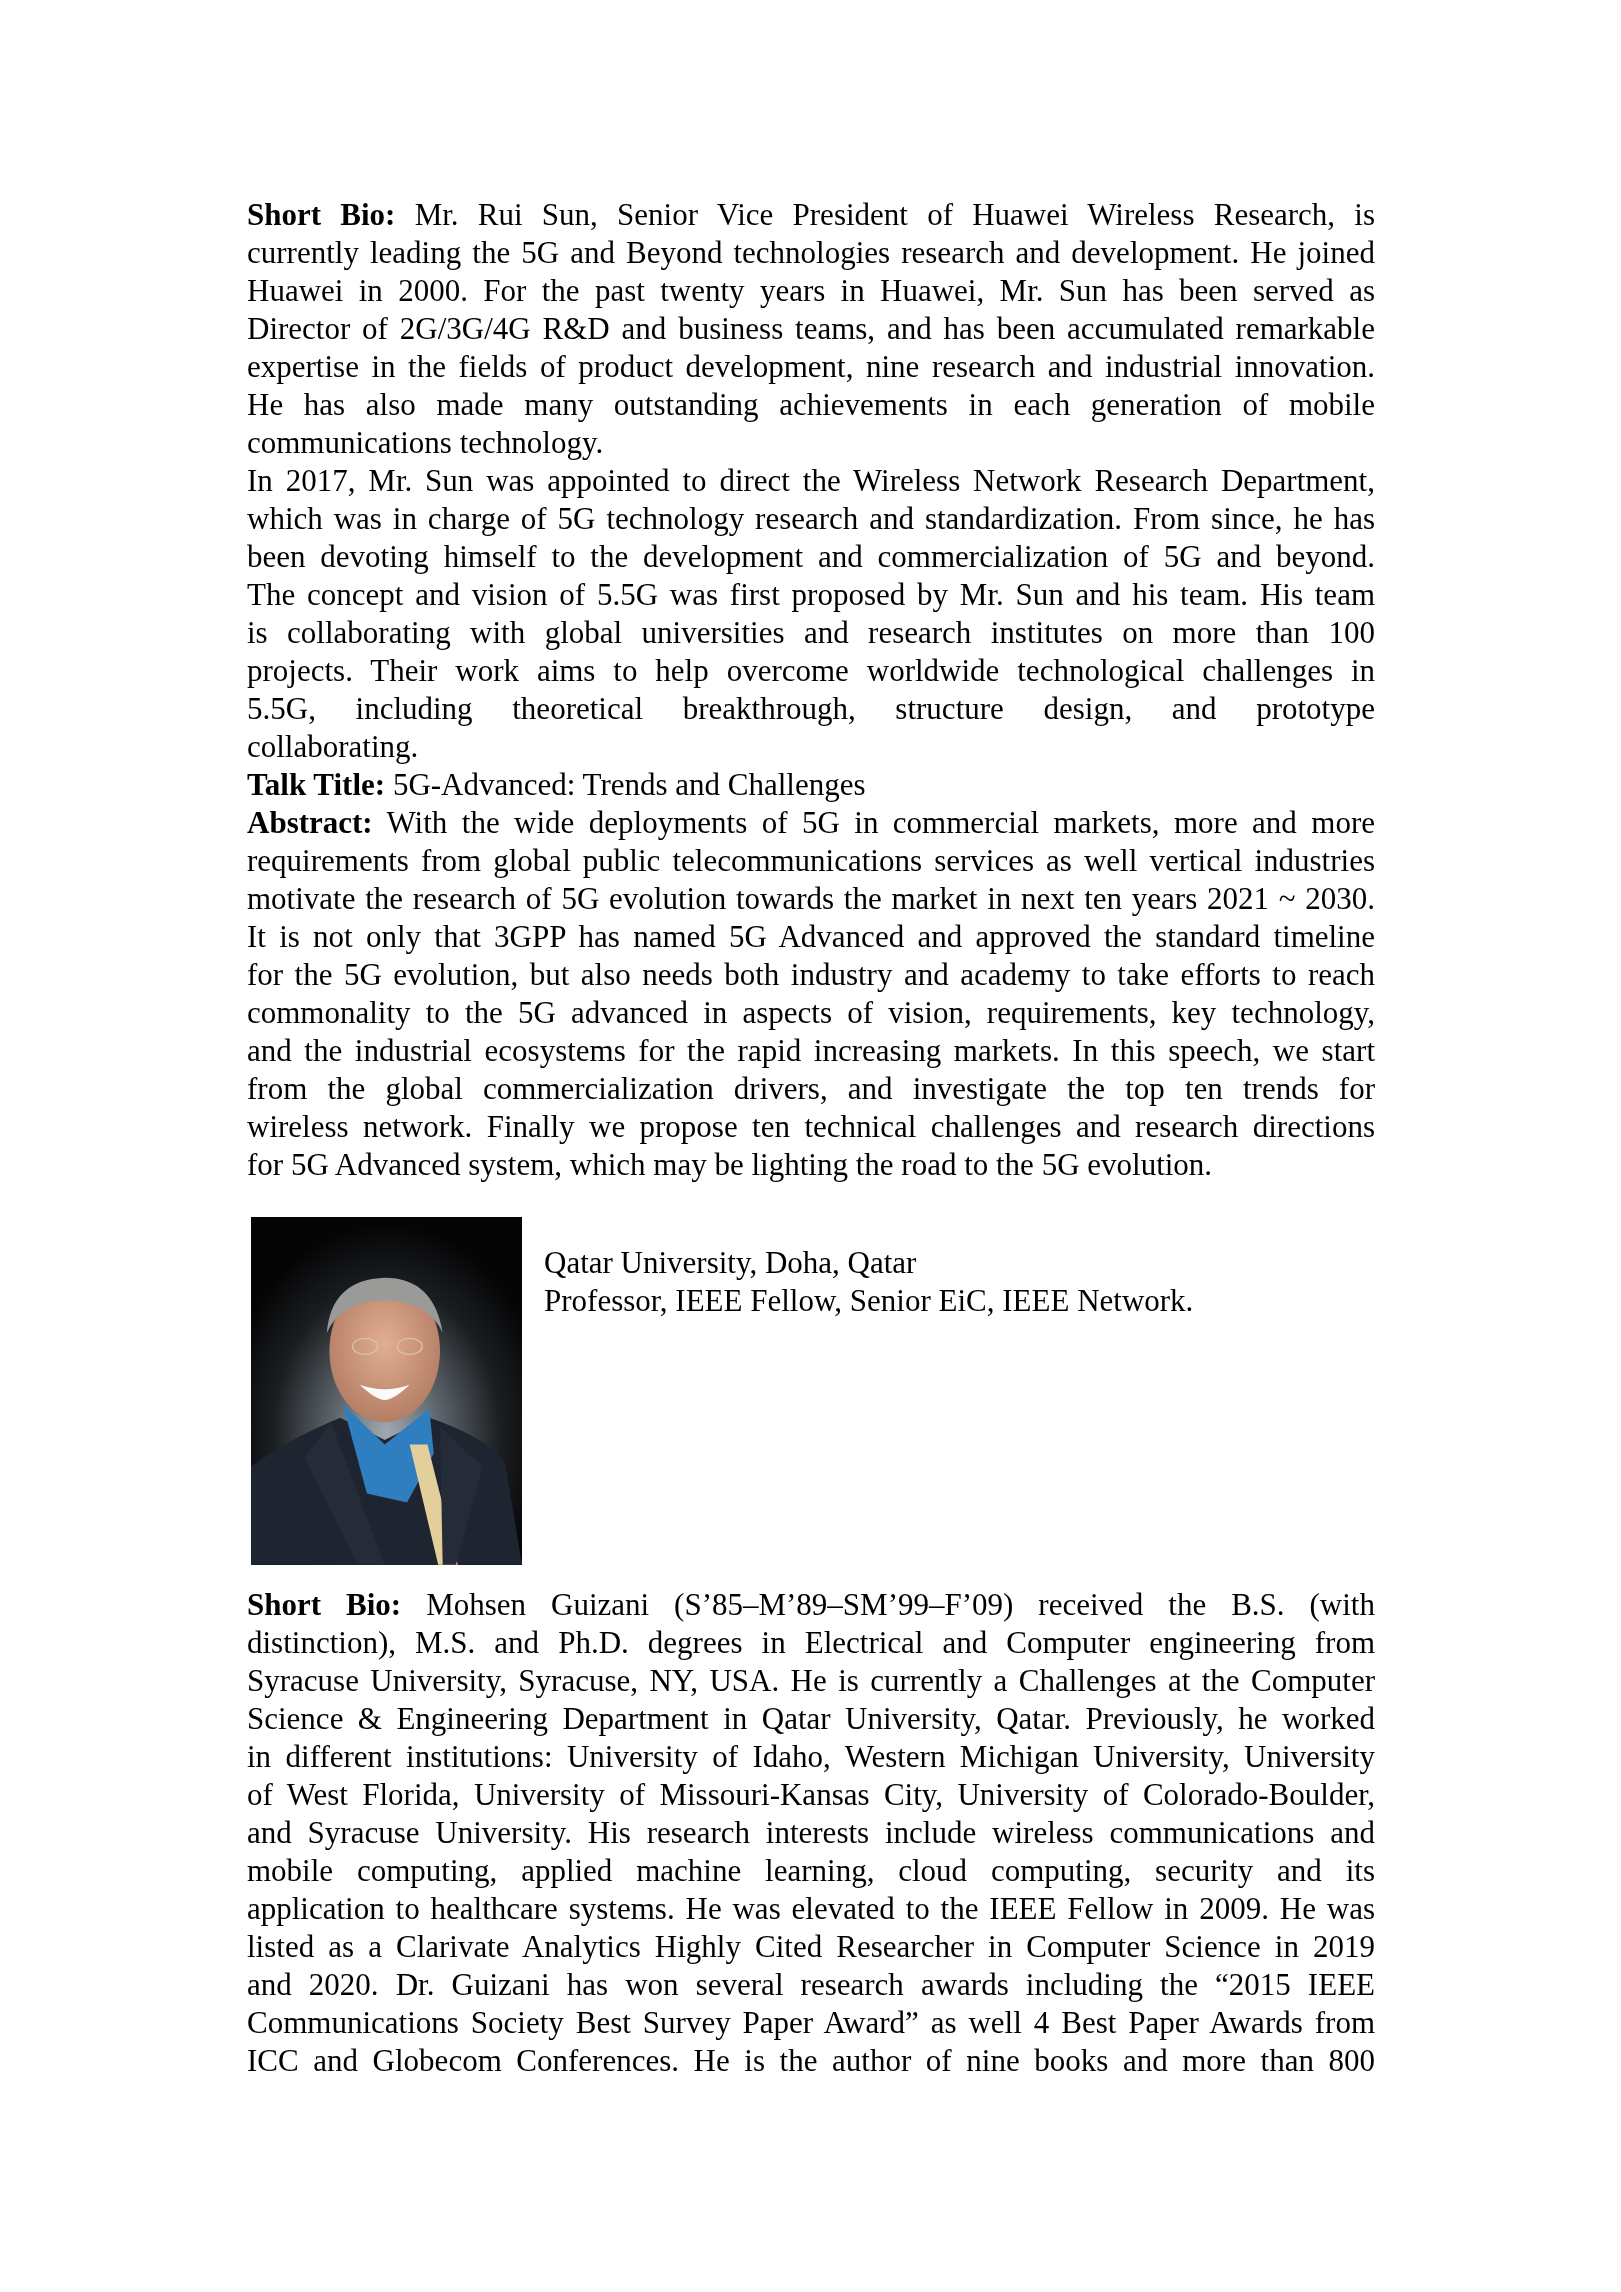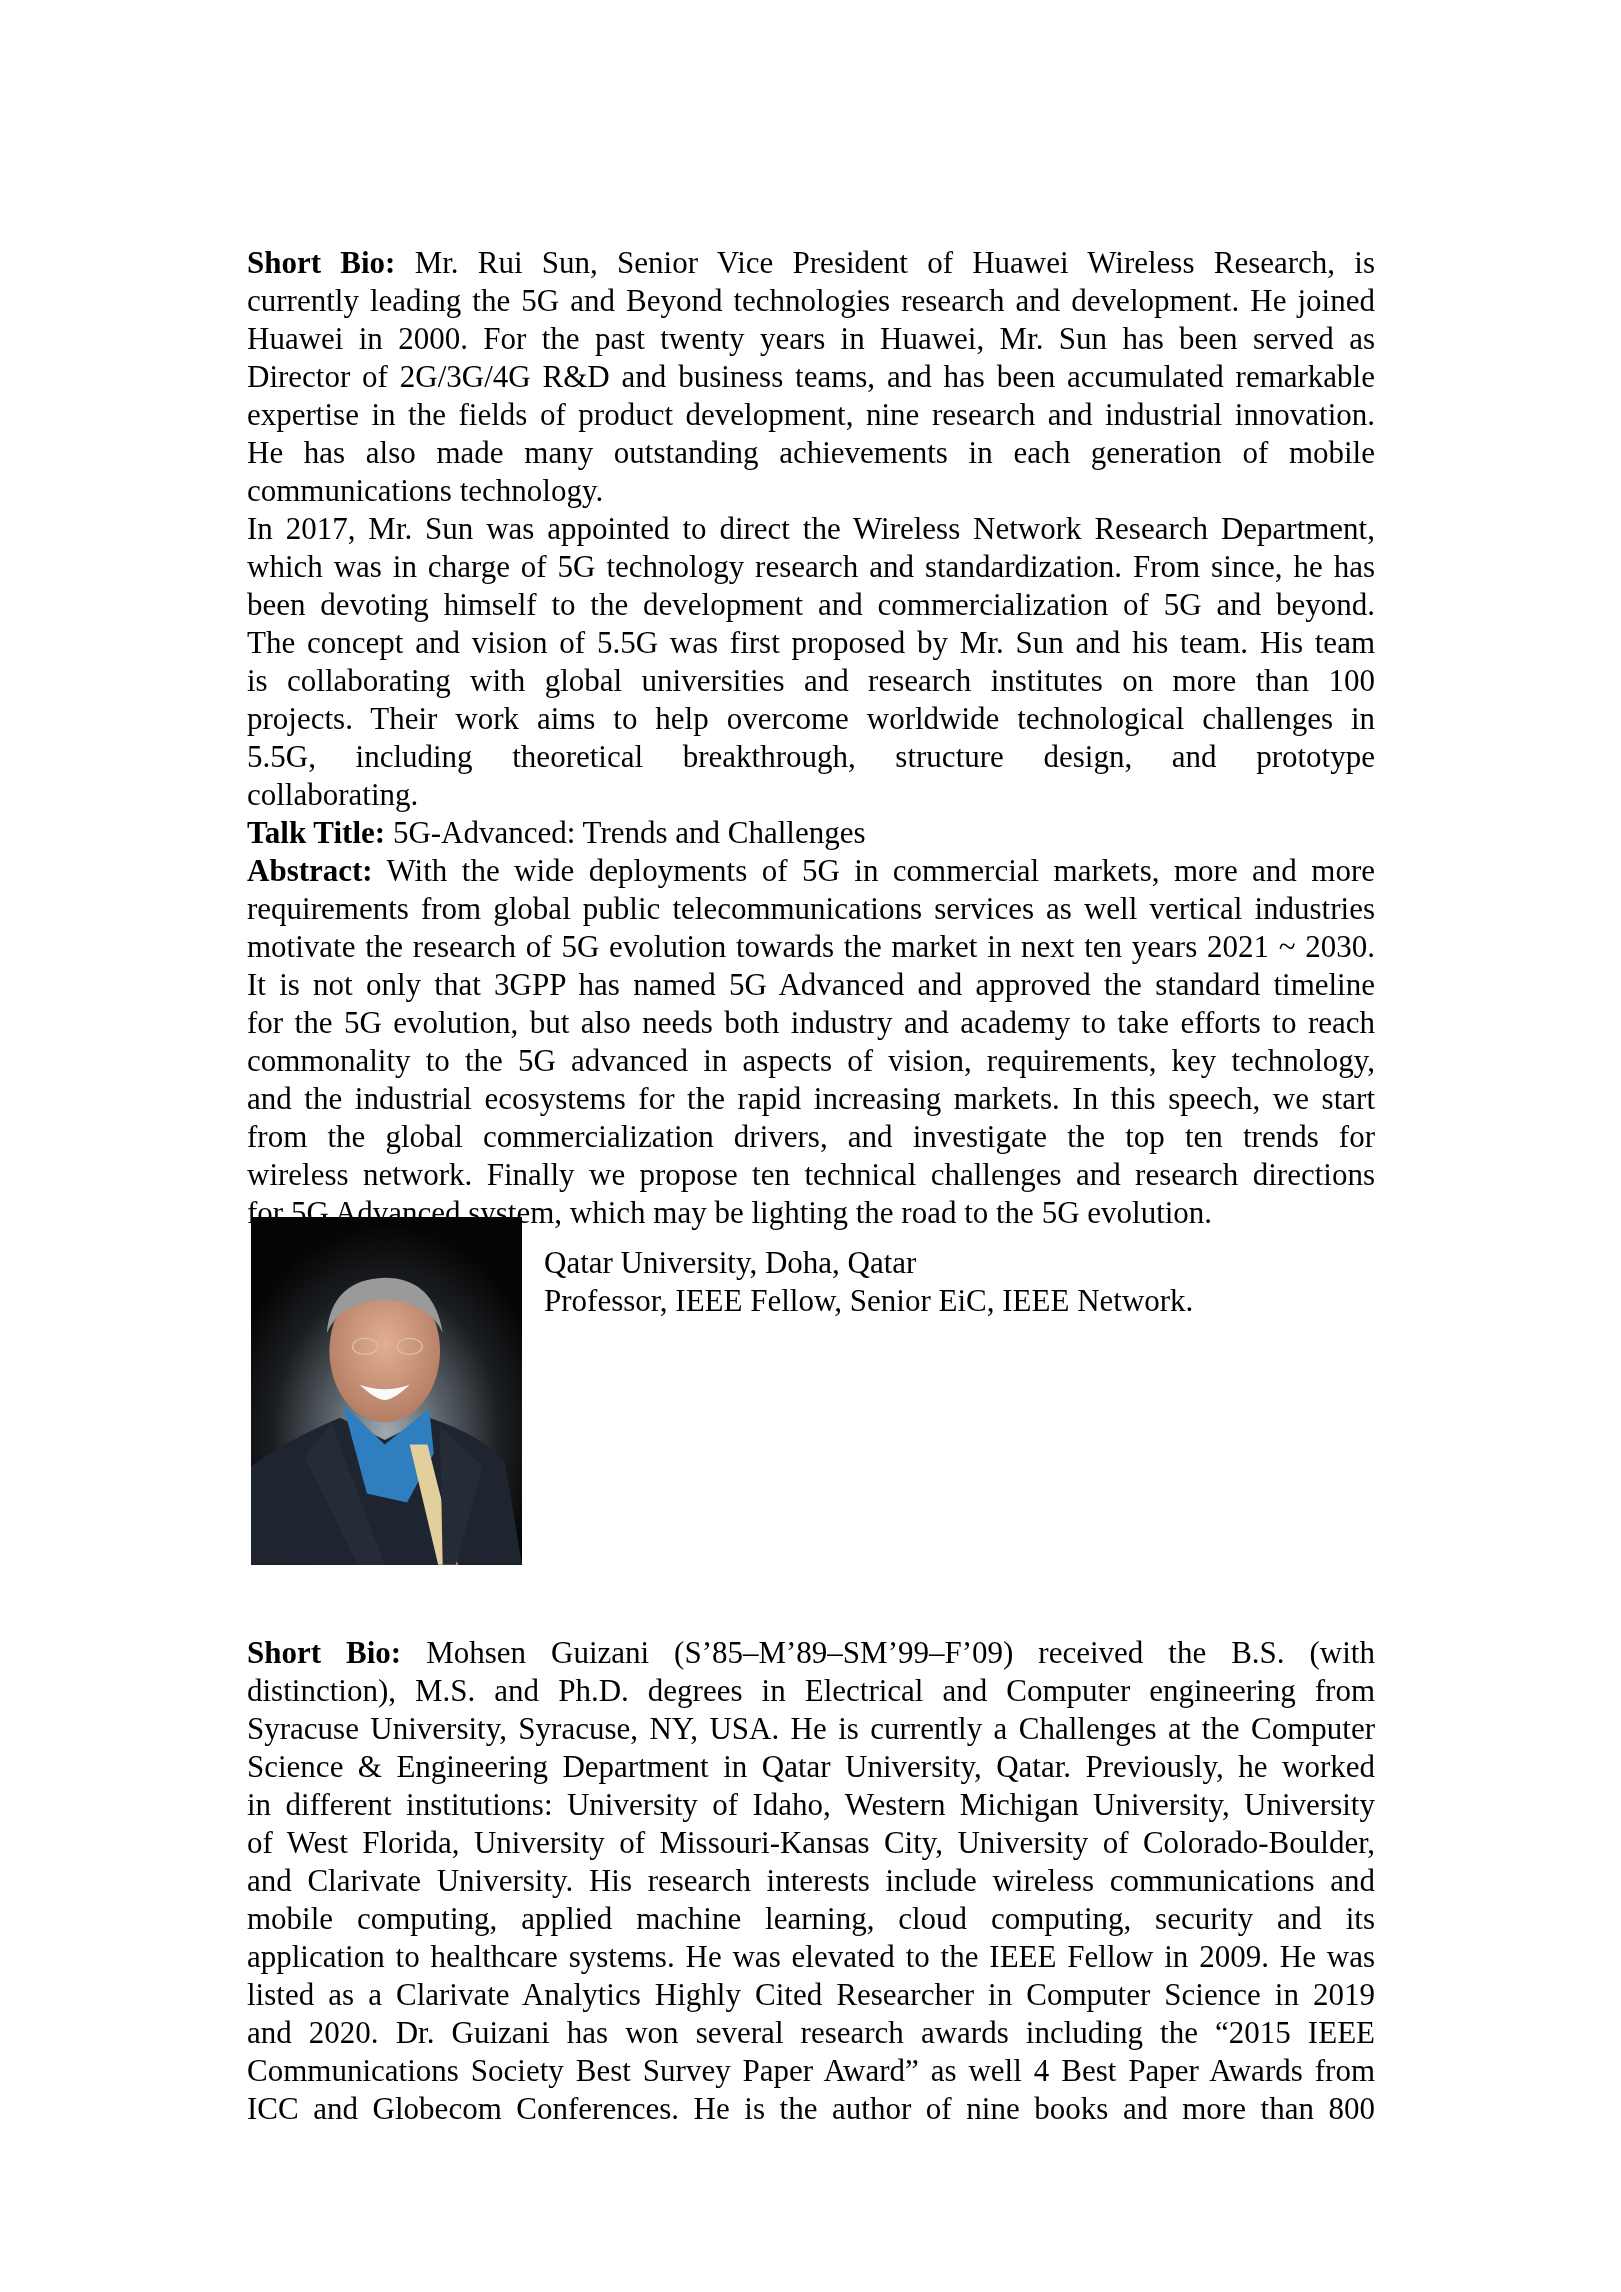--- a/index.html
+++ b/index.html
@@ -1,18 +1,18 @@
 <!DOCTYPE html>
 <html style="font-size:14.3px"><head>
 <meta charset="utf-8">
 <style>
   html, body { margin: 0; padding: 0; background: #ffffff; }
   body { width: 1622px; height: 2293px; position: relative; overflow: hidden;
          font-family: "Liberation Serif", "DejaVu Serif", serif; color: #000; }
-  .col { position: absolute; left: 247px; width: 1128px; margin-top: 48px; }
+  .col { position: absolute; left: 247px; width: 1128px; }
   .ln { font-size: 31px; line-height: 38px; height: 38px; white-space: nowrap;
         text-align: justify; text-align-last: justify; overflow: visible; }
   .ln.last { text-align-last: left; }
   .ln b { font-weight: bold; }
   #bio1 { top: 196px; }
   #bio2 { top: 1586px; }
   .photo { position: absolute; left: 251px; top: 1217px; width: 271px; height: 348px; overflow: hidden;
            background: radial-gradient(ellipse 70% 45% at 50% 60%, #8b949c 0%, #4a5158 40%, #15181b 75%, #050506 100%); }
   .info { position: absolute; left: 544px; top: 1215px; }
   .info .name { font-size: 31px; font-weight: bold; line-height: 37px; white-space: nowrap; }
@@ -85,21 +85,21 @@
   <div class="line">Professor, IEEE Fellow, Senior EiC, IEEE Network.</div>
 </div>
 
 <div class="col" id="bio2">
   <div class="ln" style="white-space: normal; overflow: hidden;"><b>Short Bio:</b><span> Mohsen Guizani (S’85–M’89–SM’99–F’09) received the B.S. (with</span></div>
   <div class="ln" style="white-space: normal; overflow: hidden;">distinction), M.S. and Ph.D. degrees in Electrical and Computer engineering from</div>
   <div class="ln" style="white-space: normal; overflow: hidden;">Syracuse University, Syracuse, NY, USA. He is currently a Challenges at the Computer</div>
   <div class="ln" style="white-space: normal; overflow: hidden;">Science &amp; Engineering Department in Qatar University, Qatar. Previously, he worked</div>
   <div class="ln" style="white-space: normal; overflow: hidden;">in different institutions: University of Idaho, Western Michigan University, University</div>
   <div class="ln" style="white-space: normal; overflow: hidden;">of West Florida, University of Missouri-Kansas City, University of Colorado-Boulder,</div>
-  <div class="ln" style="white-space: normal; overflow: hidden;">and Clarivate University. His research interests include wireless communications and</div>
+  <div class="ln" style="white-space: normal; overflow: hidden;">and Syracuse University. His research interests include wireless communications and</div>
   <div class="ln" style="white-space: normal; overflow: hidden;">mobile computing, applied machine learning, cloud computing, security and its</div>
   <div class="ln" style="white-space: normal; overflow: hidden;">application to healthcare systems. He was elevated to the IEEE Fellow in 2009. He was</div>
   <div class="ln" style="white-space: normal; overflow: hidden;">listed as a Clarivate Analytics Highly Cited Researcher in Computer Science in 2019</div>
   <div class="ln" style="white-space: normal; overflow: hidden;">and 2020. Dr. Guizani has won several research awards including the “2015 IEEE</div>
   <div class="ln" style="white-space: normal; overflow: hidden;">Communications Society Best Survey Paper Award” as well 4 Best Paper Awards from</div>
   <div class="ln" style="white-space: normal; overflow: hidden;">ICC and Globecom Conferences. He is the author of nine books and more than 800</div>
 </div>
 
 
 </body></html>

